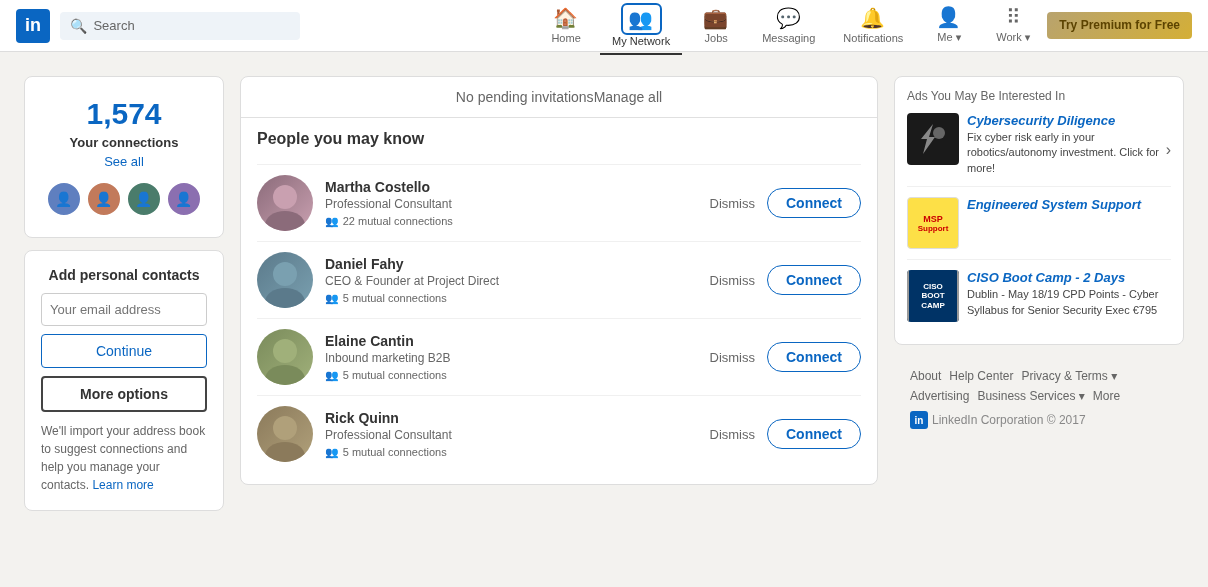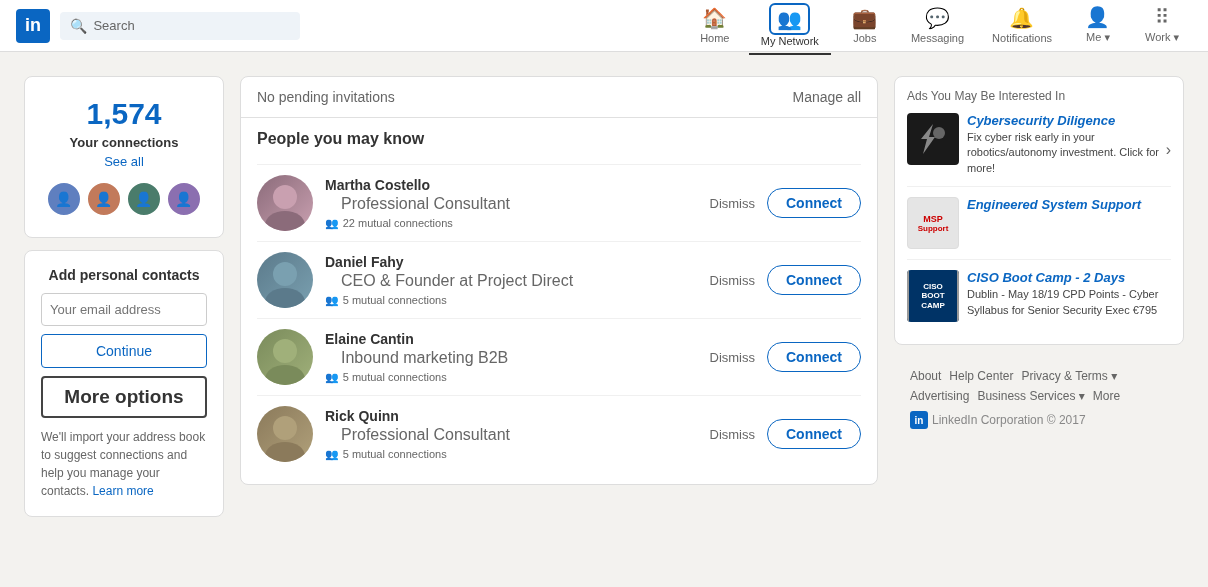--- a/index.html
+++ b/index.html
@@ -39,55 +39,55 @@
     .avatar-1 { background: #5f7fbf; }
     .avatar-2 { background: #c27a5b; }
     .avatar-3 { background: #4a7c6b; }
     .avatar-4 { background: #8b6fb0; }
 
     
     .contacts-card { padding: 16px; }
     .contacts-title { font-weight: 700; font-size: 14px; margin-bottom: 10px; text-align: center; }
     .email-input { width: 100%; border: 1px solid #ccc; border-radius: 4px; padding: 8px; font-size: 13px; color: #999; margin-bottom: 8px; outline: none; }
     .continue-btn { width: 100%; background: #fff; border: 1px solid #0a66c2; color: #0a66c2; border-radius: 4px; padding: 8px; font-size: 14px; cursor: pointer; margin-bottom: 8px; }
-    .more-options-btn { width: 100%; background: #fff; border: 2px solid #444; color: #333; border-radius: 4px; padding: 8px; font-size: 19px; cursor: pointer; font-weight: 600; margin-bottom: 10px; }
+    .more-options-btn { width: 100%; background: #fff; border: 2px solid #444; color: #333; border-radius: 4px; padding: 8px; font-size: 14px; cursor: pointer; font-weight: 600; margin-bottom: 10px; }
     .contacts-note { font-size: 12px; color: #666; line-height: 1.5; }
     .contacts-note a { color: #0a66c2; cursor: pointer; text-decoration: none; }
 
     
-    .pending-bar { display: flex; align-items: center; justify-content: space-between; padding: 12px 16px; border-bottom: 1px solid #e0e0e0; }
+    .pending-bar { display: flex; align-items: center; justify-content: center; padding: 12px 16px; border-bottom: 1px solid #e0e0e0; }
     .pending-text { color: #666; font-size: 14px; }
     .manage-all { color: #666; font-size: 14px; cursor: pointer; }
 
     
     .people-section { padding: 12px 16px; }
     .people-title { font-size: 16px; font-weight: 600; margin-bottom: 16px; }
     .person-row { display: flex; align-items: center; padding: 10px 0; border-top: 1px solid #f0f0f0; gap: 12px; }
     .person-avatar { width: 56px; height: 56px; border-radius: 50%; overflow: hidden; flex-shrink: 0; display: flex; align-items: center; justify-content: center; font-size: 22px; font-weight: 700; color: #fff; }
     .pa1 { background: linear-gradient(135deg, #8b6b7a, #c9a0b0); }
     .pa2 { background: linear-gradient(135deg, #5b7a8b, #7aa0b0); }
     .pa3 { background: linear-gradient(135deg, #7a8b5b, #a0b07a); }
     .pa4 { background: linear-gradient(135deg, #8b7a5b, #b0a07a); }
     .person-info { flex: 1; }
     .person-name { font-weight: 700; font-size: 14px; }
-    .person-title { color: #666; font-size: 16px; margin-top: 2px; margin-left: 16px; }
+    .person-title { color: #666; font-size: 12px; margin-top: 2px; }
     .person-mutual { font-size: 11px; color: #666; margin-top: 4px; display: flex; align-items: center; gap: 4px; }
     .mutual-icon { color: #888; }
     .person-actions { display: flex; align-items: center; gap: 12px; }
     .dismiss-btn { background: none; border: none; color: #666; cursor: pointer; font-size: 13px; }
     .connect-btn { background: #fff; border: 1.5px solid #0a66c2; color: #0a66c2; border-radius: 20px; padding: 6px 18px; font-size: 14px; font-weight: 600; cursor: pointer; }
 
     
     .ads-card { padding: 12px; }
     .ads-title { font-size: 12px; color: #666; margin-bottom: 10px; }
     .ad-item { display: flex; gap: 8px; margin-bottom: 10px; padding-bottom: 10px; border-bottom: 1px solid #f0f0f0; position: relative; }
     .ad-item:last-child { border-bottom: none; margin-bottom: 0; }
     .ad-logo { width: 52px; height: 52px; flex-shrink: 0; display: flex; align-items: center; justify-content: center; overflow: hidden; border-radius: 4px; }
     .ad-logo-1 { background: #1a1a1a; }
-    .ad-logo-2 { background: #e5e5e5; border: 1px solid #ddd; }
+    .ad-logo-2 { background: #fde047; border: 1px solid #ddd; }
     .ad-logo-3 { background: #003366; }
     .ad-content { flex: 1; }
     .ad-title { color: #0a66c2; font-weight: 600; font-size: 13px; cursor: pointer; font-style: italic; }
     .ad-desc { font-size: 11px; color: #444; line-height: 1.4; margin-top: 2px; }
     .ad-chevron { position: absolute; right: 0; top: 50%; transform: translateY(-50%); color: #666; font-size: 16px; cursor: pointer; }
 
     
     .footer-links { padding: 12px 16px; }
     .footer-row { display: flex; flex-wrap: wrap; gap: 8px; margin-bottom: 6px; align-items: center; }
     .footer-link { color: #666; font-size: 12px; cursor: pointer; text-decoration: none; }
@@ -139,20 +139,21 @@
     <div class="nav-item">
       <span class="nav-item-icon">👤</span>
       <span>Me ▾</span>
     </div>
 
     <div class="nav-item">
       <span class="nav-item-icon">⠿</span>
       <span>Work ▾</span>
     </div>
 
+    <button class="nav-premium">Try Premium for Free</button>
   </div>
 </nav>
 
 <div class="main">
 
   <div class="col-left">
 
     <div class="card connections-card">
       <div class="connections-count">1,574</div>
       <div class="connections-label">Your connections</div>

